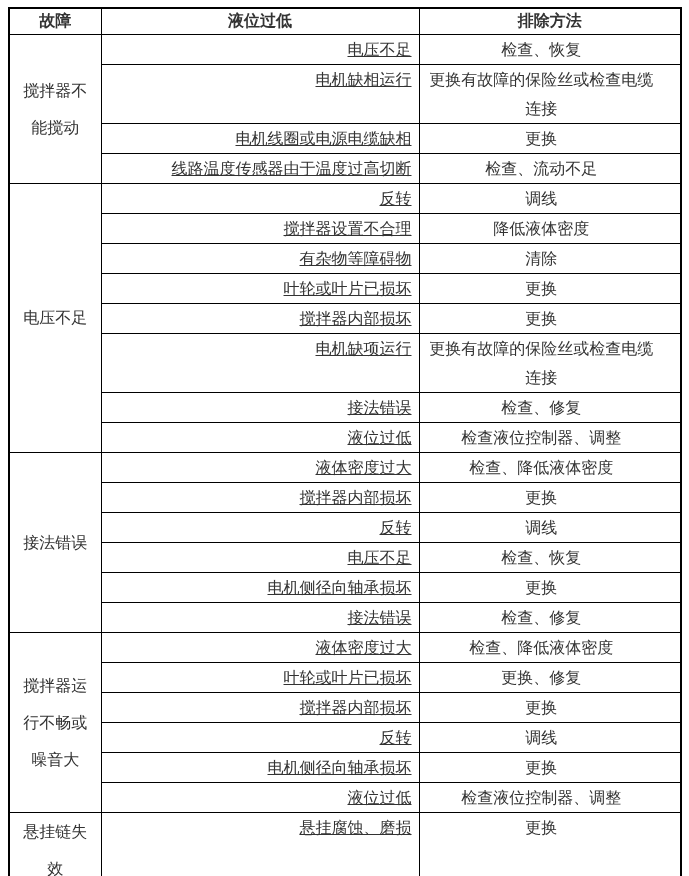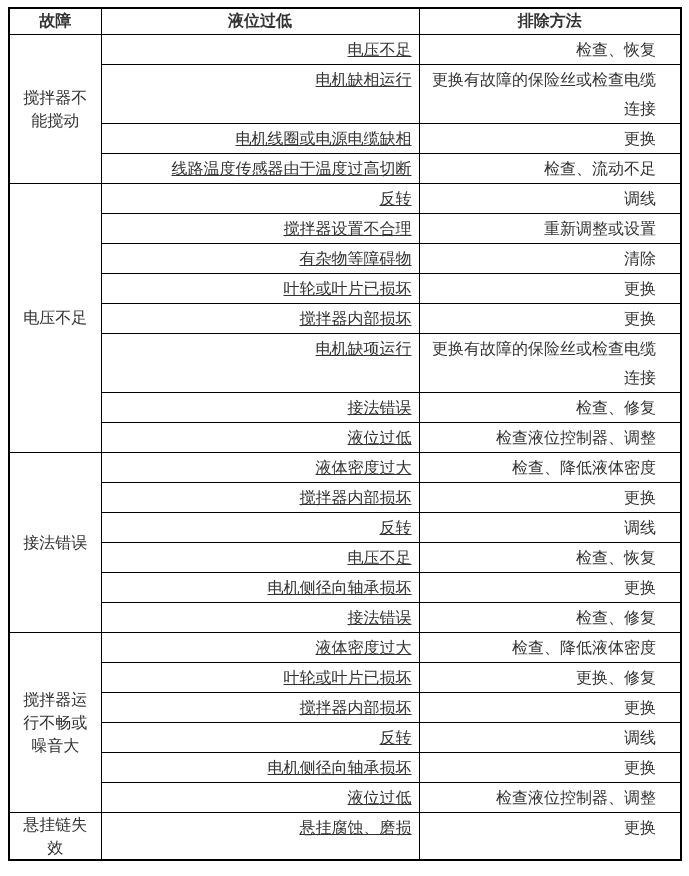--- a/index.html
+++ b/index.html
@@ -42,34 +42,34 @@
     line-height: 24px;
     padding: 0;
   }
   .fault-table tbody tr {
     height: 30px;
   }
   td.fault {
     font-size: 16px;
     text-align: center;
     vertical-align: middle;
-    line-height: 23px;
+    line-height: 37px;
     padding: 0 6px;
   }
   td.cause {
     font-size: 16px;
     text-align: right;
     vertical-align: top;
     line-height: 29px;
     padding: 0 7px;
     text-decoration: underline;
   }
   td.remedy {
     font-size: 16px;
-    text-align: right;
+    text-align: center;
     vertical-align: top;
     line-height: 29px;
     padding: 0 24px 0 7px;
   }
 </style>
 </head>
 <body>
 
 <table class="fault-table">
   <colgroup>
@@ -102,21 +102,21 @@
         <td class="cause">线路温度传感器由于温度过高切断</td>
         <td class="remedy">检查、流动不足</td>
       </tr>
       <tr>
         <td class="fault" rowspan="8">电压不足</td>
         <td class="cause">反转</td>
         <td class="remedy">调线</td>
       </tr>
       <tr>
         <td class="cause">搅拌器设置不合理</td>
-        <td class="remedy">重新调整或设置</td>
+        <td class="remedy">降低液体密度</td>
       </tr>
       <tr>
         <td class="cause">有杂物等障碍物</td>
         <td class="remedy">清除</td>
       </tr>
       <tr>
         <td class="cause">叶轮或叶片已损坏</td>
         <td class="remedy">更换</td>
       </tr>
       <tr>

